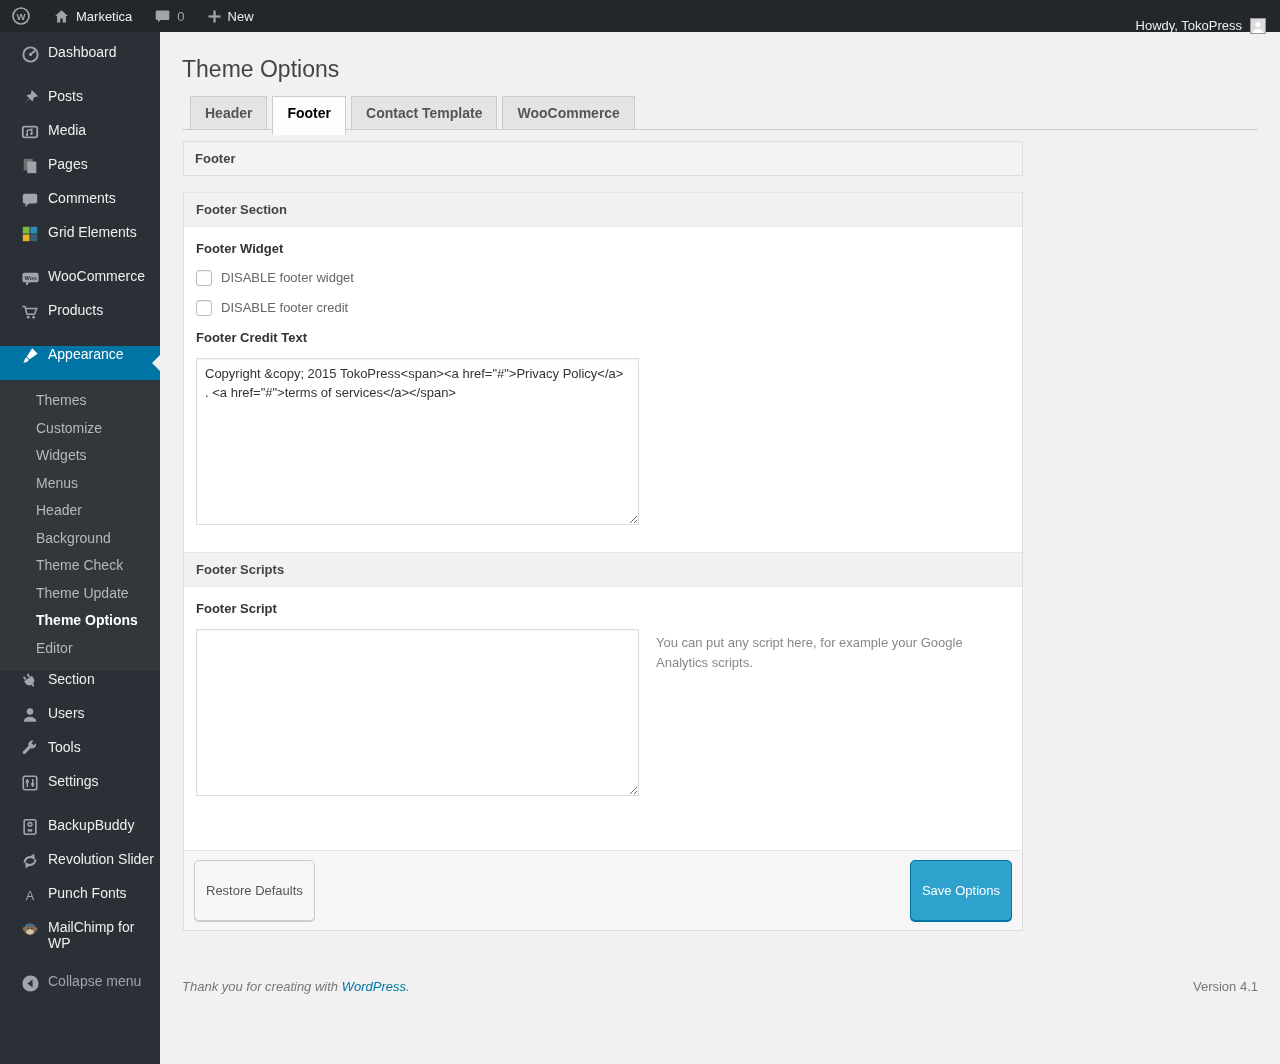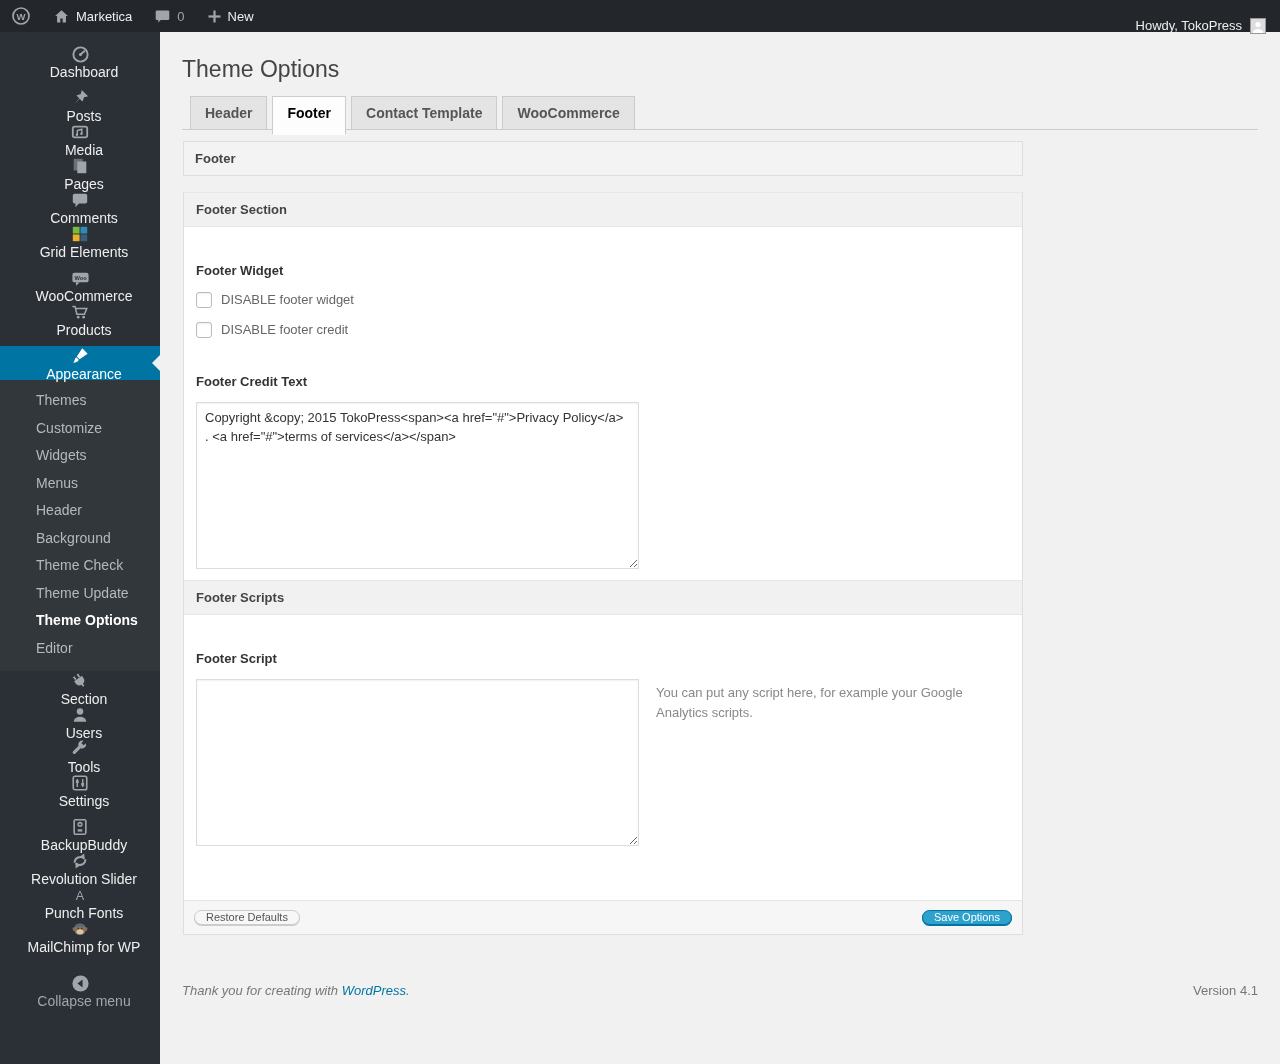--- a/index.html
+++ b/index.html
@@ -11,21 +11,21 @@
               color:#eee; display:flex; align-items:center; justify-content:space-between; z-index:50; }
   .ab-left { display:flex; align-items:center; height:32px; }
   .ab-item { display:flex; align-items:center; gap:6px; padding:0 11px; height:32px; color:#eee; cursor:pointer; }
   .ab-item svg { display:block; }
   .ab-count { color:#a0a5aa; }
   .ab-right { display:flex; align-items:center; gap:8px; padding-right:14px; color:#eee; cursor:pointer;margin-top:19px; }
   .avatar { width:16px; height:16px; background:#dcdcde; border:1px solid #999; display:flex; align-items:flex-end; justify-content:center; overflow:hidden; }
 
   
   .sidebar { position:absolute; top:32px; left:0; bottom:0; width:160px; background:#2b3036; padding-top:12px; }
-  .menu-item { display:flex; align-items:center; height:34px; padding-left:8px; color:#eee; font-size:14px; cursor:pointer; position:relative;flex-direction:column; }
+  .menu-item { display:flex; height:34px; padding-left:20px; color:#eee; font-size:14px; cursor:pointer; position:relative; }
   .menu-item .mi-icon { width:20px; height:20px; margin-right:8px; color:#a0a5aa; flex:0 0 20px; display:flex; align-items:center; justify-content:center; }
   .menu-sep { height:10px; }
   .menu-item.current { background:#0074a2; color:#fff; }
   .menu-item.current .mi-icon { color:#fff; }
   .menu-item.current::after { content:""; position:absolute; right:0; top:50%; margin-top:-8px;
      border:8px solid transparent; border-right-color:#f1f1f1; }
   .submenu { background:#32373c; padding:7px 0 9px; }
   .submenu-item { display:block; padding:7px 0 7px 36px; color:#b4b9be; font-size:14px; line-height:13.5px; cursor:pointer; }
   .submenu-item.current { color:#fff; font-weight:bold; }
   .collapse-item { margin-top:10px; color:#a0a5aa; }
@@ -38,36 +38,36 @@
   .tab { display:inline-block; border:1px solid #ccc; border-bottom:none; background:#e4e4e4; color:#555;
          font-size:14px; font-weight:600; padding:8px 14px; margin-right:5px; cursor:pointer; }
   .tab.active { background:#fdfdfd; color:#000; padding-bottom:13px; margin-bottom:-6px; border-bottom:1px solid #fdfdfd; }
 
   .panel { width:840px; margin:11px 0 0 23px; }
   .group-title { background:#f3f3f3; border:1px solid #dedede; padding:9px 11px; font-weight:bold; font-size:13px; color:#444; }
   .panel-body { background:#fff; border:1px solid #dedede; border-top:none; }
   .section-heading { background:#f1f1f1; border-top:1px solid #e7e7e7; border-bottom:1px solid #e7e7e7;
                      padding:9px 12px; font-weight:bold; font-size:13px; color:#444; }
   .sh-gap1 { margin-top:16px; }
-  .sh-gap2 { margin-top:8px; }
+  .sh-gap2 { margin-top:24px; }
   .fields { padding:0 12px; }
-  .field-label { font-weight:bold; font-size:13px; color:#333; margin-top:36px; }
+  .field-label { font-weight:bold; font-size:13px; color:#333; margin-top:14px; }
   .checkbox-row { margin-top:14px; display:flex; align-items:flex-start; color:#666; font-size:13px; }
   .checkbox-row input[type=checkbox] { appearance:none; -webkit-appearance:none; width:16px; height:16px;
       border:1px solid #bbb; border-radius:3px; background:#fff; margin:0 9px 0 0; cursor:pointer;
       box-shadow:inset 0 1px 2px rgba(0,0,0,.07); }
   textarea.opt-textarea { width:443px; height:167px; margin-top:13px; border:1px solid #ddd; background:#fff;
       font-family:"Liberation Sans", sans-serif; font-size:13px; color:#333; padding:6px 8px; line-height:1.45;
       resize:both; outline:none; box-shadow:inset 0 1px 2px rgba(0,0,0,.06); }
   .script-row { display:flex; align-items:flex-start; }
   .field-desc { width:310px; margin:17px 0 0 17px; color:#888; font-size:13px; line-height:1.55; }
   .spacer-54 { height:54px; }
   .button-row { background:#f6f6f6; border-top:1px solid #e5e5e5; padding:9px 10px; display:flex;
                 justify-content:space-between; align-items:center; }
-  .btn { font-size:11px; line-height:1; padding:1px 11px; border-radius:14px; cursor:pointer;
+  .btn { font-size:13px; line-height:1; padding:23px 11px; border-radius:5px; cursor:pointer;
          border:1px solid #ccc; background:#f7f7f7; color:#555; box-shadow:0 1px 0 #ccc; }
   .btn-primary { background:#2ea2cc; border-color:#0074a2; color:#fff; box-shadow:0 1px 0 #0074a2; }
 
   .page-footer { display:flex; justify-content:space-between; margin:0 22px; padding-top:48px; font-size:13px; color:#777; }
   .thanks { font-style:italic; }
   .thanks a { color:#0074a2; text-decoration:none; font-style:italic;text-align:center; }
   .version { color:#777; }
 </style>
 </head>
 <body>

